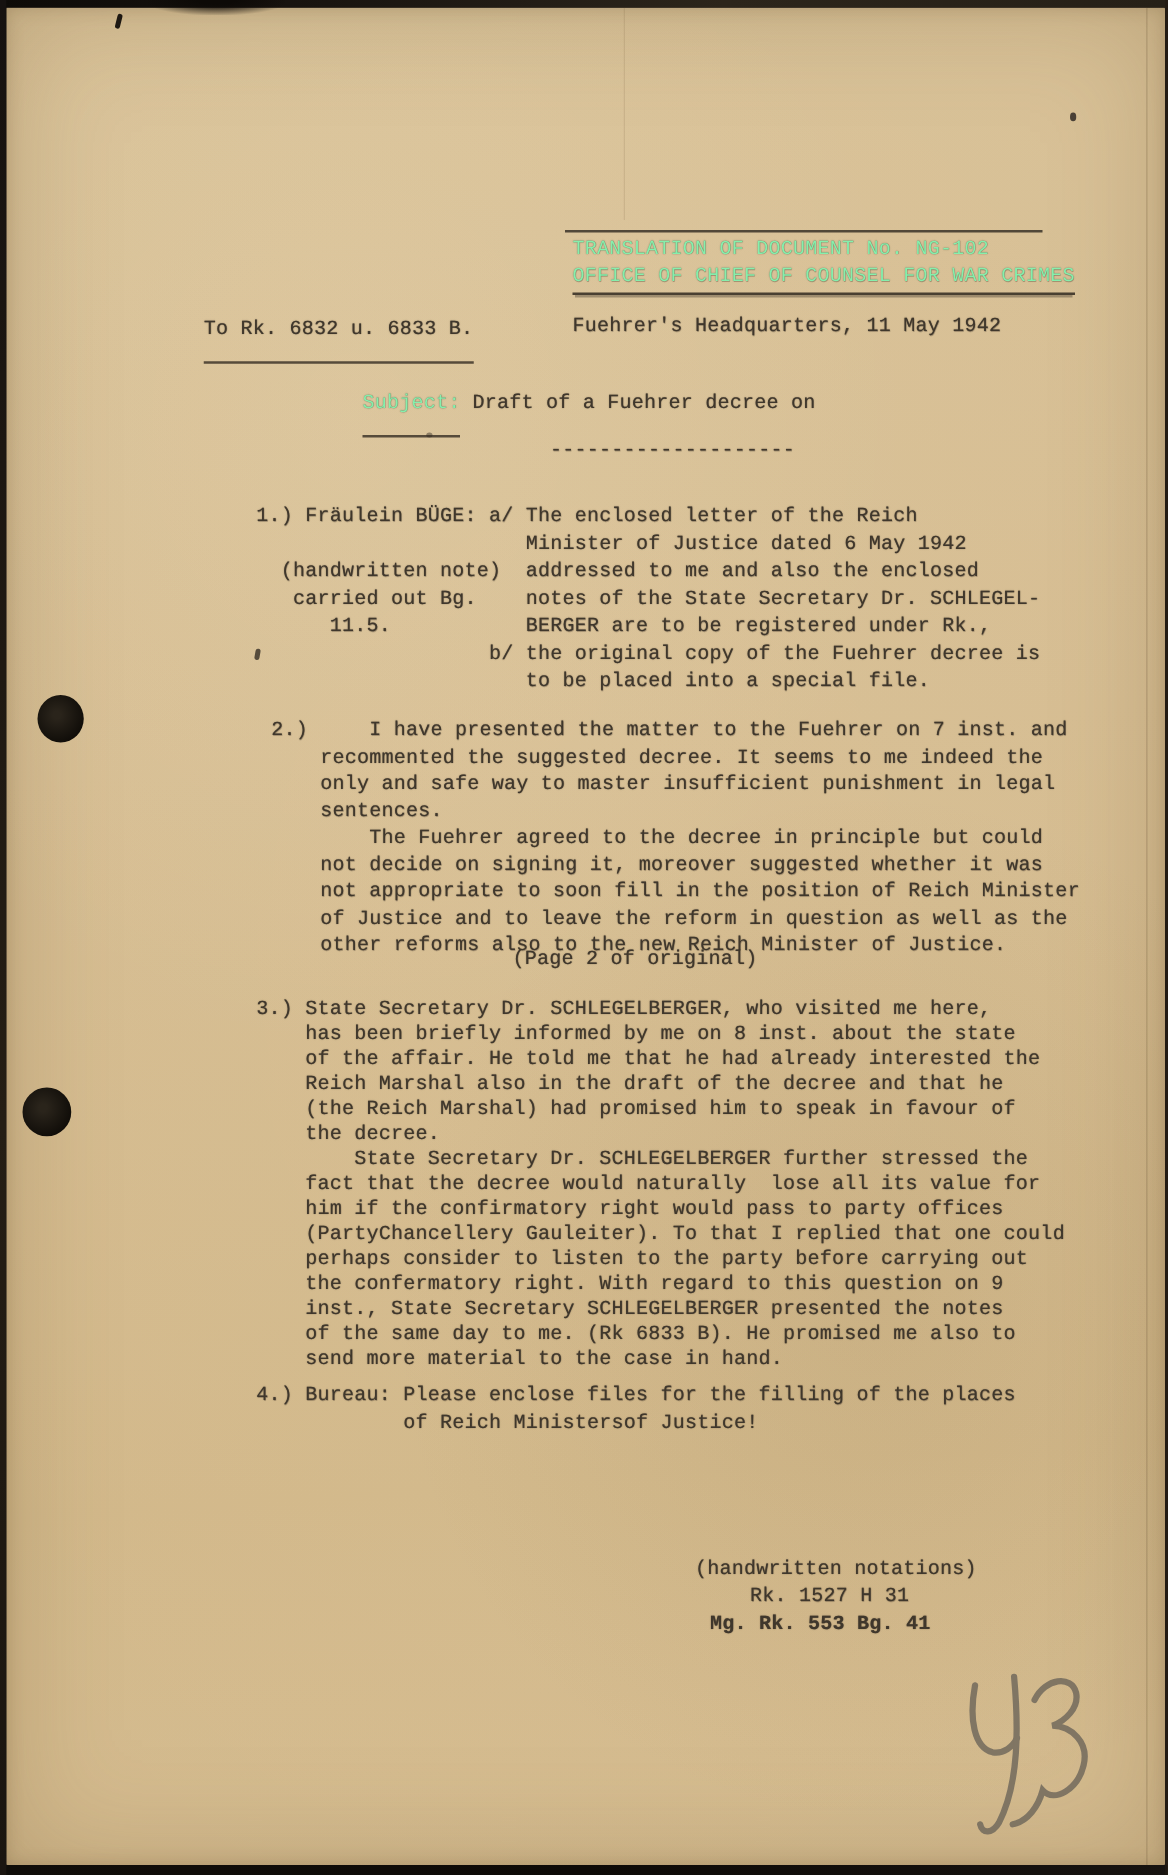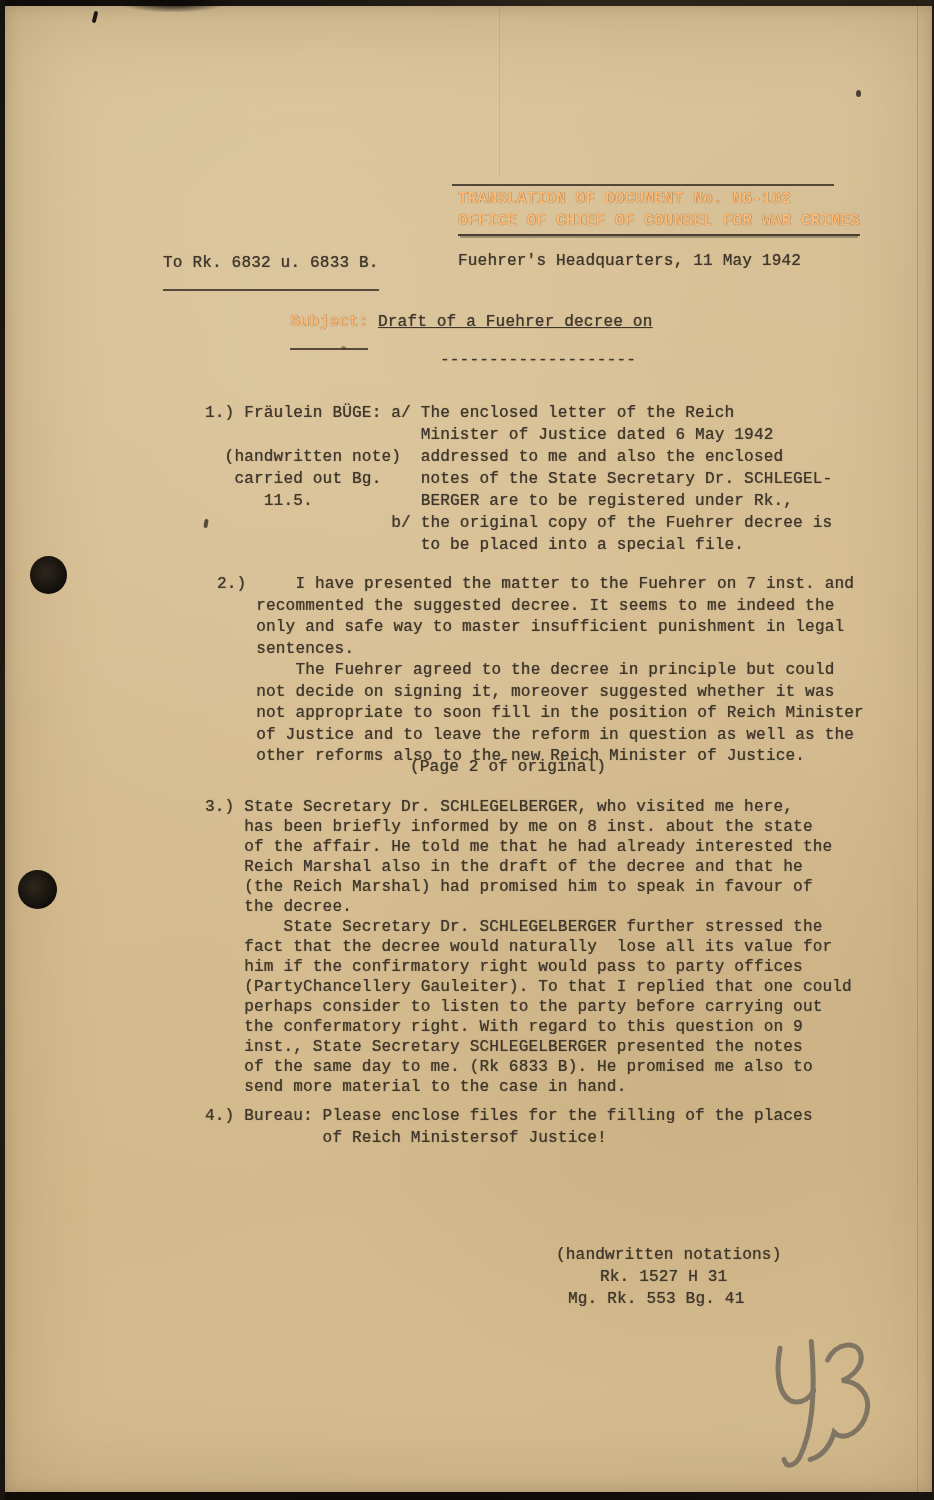--- a/index.html
+++ b/index.html
@@ -10,21 +10,21 @@
       radial-gradient(ellipse 70% 50% at 30% 22%, rgba(255,246,220,0.10), transparent 70%),
       radial-gradient(ellipse 60% 40% at 75% 70%, rgba(120,92,50,0.10), transparent 70%),
       radial-gradient(ellipse 90% 80% at 50% 50%, rgba(255,240,205,0.06), transparent 80%),
       linear-gradient(176deg,#d9c298 0%,#d6bd92 40%,#d2b88a 78%,#d5bc90 100%);
     box-shadow: inset 0 0 90px rgba(112,86,46,0.28), inset 0 0 14px rgba(90,68,36,0.25);}
 
   .edge{position:absolute;}
   .txt{position:absolute;font-family:"Liberation Mono","DejaVu Sans Mono",monospace;
     font-size:16px;line-height:21px;color:#3f372c;white-space:pre;letter-spacing:0.2px;
     text-shadow:0 0 1px rgba(58,49,38,0.65), 0.4px 0.4px 0 rgba(58,49,38,0.25);}
-  .dark{color:#fdba74;font-weight:bold;}
+  .dark{color:#86efac;}
   .ul{border-bottom:2px solid rgba(52,44,34,0.8);padding-bottom:15px;}
   .ul2{border-bottom:2px solid rgba(48,41,32,0.85);box-shadow:0 4px 0 -2px rgba(48,41,32,0.35);padding-bottom:2px;}
   .rule{position:absolute;background:rgba(48,41,32,0.8);}
   .hole{position:absolute;border-radius:50%;background:radial-gradient(circle at 42% 42%, #2a241b 10%, #0f0c08 75%);}
   .speck{position:absolute;}
   .crease{position:absolute;width:1px;background:rgba(92,70,42,0.25);}
   .sr{position:absolute;width:1px;height:1px;overflow:hidden;opacity:0;}
   svg{display:block;}
 </style>
 </head>
@@ -52,21 +52,21 @@
   <div class="speck" style="left:341px;top:346px;width:5px;height:4px;background:rgba(63,55,44,0.5);border-radius:50%;"></div>
 
   <div class="rule" style="left:452px;top:184px;width:382px;height:2px;"></div>
   <div class="txt dark" style="left:458px;top:189px;">TRANSLATION OF DOCUMENT No. NG-102</div>
   <div class="txt dark ul2" style="left:458px;top:211px;">OFFICE OF CHIEF OF COUNSEL FOR WAR CRIMES</div>
 
   <div class="txt ul" style="left:163px;top:253px;">To Rk. 6832 u. 6833 B.</div>
   <div class="txt" style="left:458px;top:251px;text-align:center;">Fuehrer's Headquarters, 11 May 1942</div>
 
   <div class="txt ul dark" style="left:290px;top:312px;">Subject:</div>
-  <div class="txt" style="left:378px;top:312px;text-decoration:underline;">Draft of a Fuehrer decree on</div>
+  <div class="txt" style="left:378px;top:312px;">Draft of a Fuehrer decree on</div>
   <div class="txt" style="left:440px;top:350px;">--------------------</div>
 
   <pre class="txt" style="left:205px;top:402px;line-height:22px;margin:0;">1.) Fräulein BÜGE: a/ The enclosed letter of the Reich
                       Minister of Justice dated 6 May 1942
   (handwritten note)  addressed to me and also the enclosed
    carried out Bg.    notes of the State Secretary Dr. SCHLEGEL-
       11.5.           BERGER are to be registered under Rk.,
                    b/ the original copy of the Fuehrer decree is
                       to be placed into a special file.</pre>
   <pre class="txt" style="left:205px;top:562px;line-height:21.5px;margin:12px;">2.)     I have presented the matter to the Fuehrer on 7 inst. and
@@ -92,21 +92,21 @@
     perhaps consider to listen to the party before carrying out
     the confermatory right. With regard to this question on 9
     inst., State Secretary SCHLEGELBERGER presented the notes
     of the same day to me. (Rk 6833 B). He promised me also to
     send more material to the case in hand.</pre>
   <pre class="txt" style="left:205px;top:1105px;line-height:22px;margin:0;">4.) Bureau: Please enclose files for the filling of the places
             of Reich Ministersof Justice!</pre>
 
   <div class="txt" style="left:556px;top:1245px;">(handwritten notations)</div>
   <div class="txt" style="left:600px;top:1267px;">Rk. 1527 H 31</div>
-  <div class="txt" style="left:568px;top:1289px;">Mg. Rk. 553 Bg. 41</div>
+  <div class="txt" style="left:568px;top:1289px;font-weight:bold;">Mg. Rk. 553 Bg. 41</div>
 
   <div style="position:absolute;left:752px;top:1332px;width:150px;height:150px;transform:rotate(2deg);">
     <span class="sr">43</span>
     <svg width="150" height="150" viewBox="0 0 150 150">
       <g fill="none" stroke="#6e675b" stroke-width="5" stroke-linecap="round" opacity="0.82">
         <path d="M 26 18 C 22 45, 27 68, 42 71 C 51 72, 58 66, 61 59"></path>
         <path d="M 57 10 C 62 50, 64 95, 49 127 C 44 136, 36 137, 34 129"></path>
         <path d="M 74 28 C 82 10, 103 7, 107 21 C 110 33, 99 44, 89 48 C 104 48, 119 60, 115 79 C 111 98, 93 110, 83 100 C 80 113, 72 125, 60 128"></path>
       </g>
     </svg>

